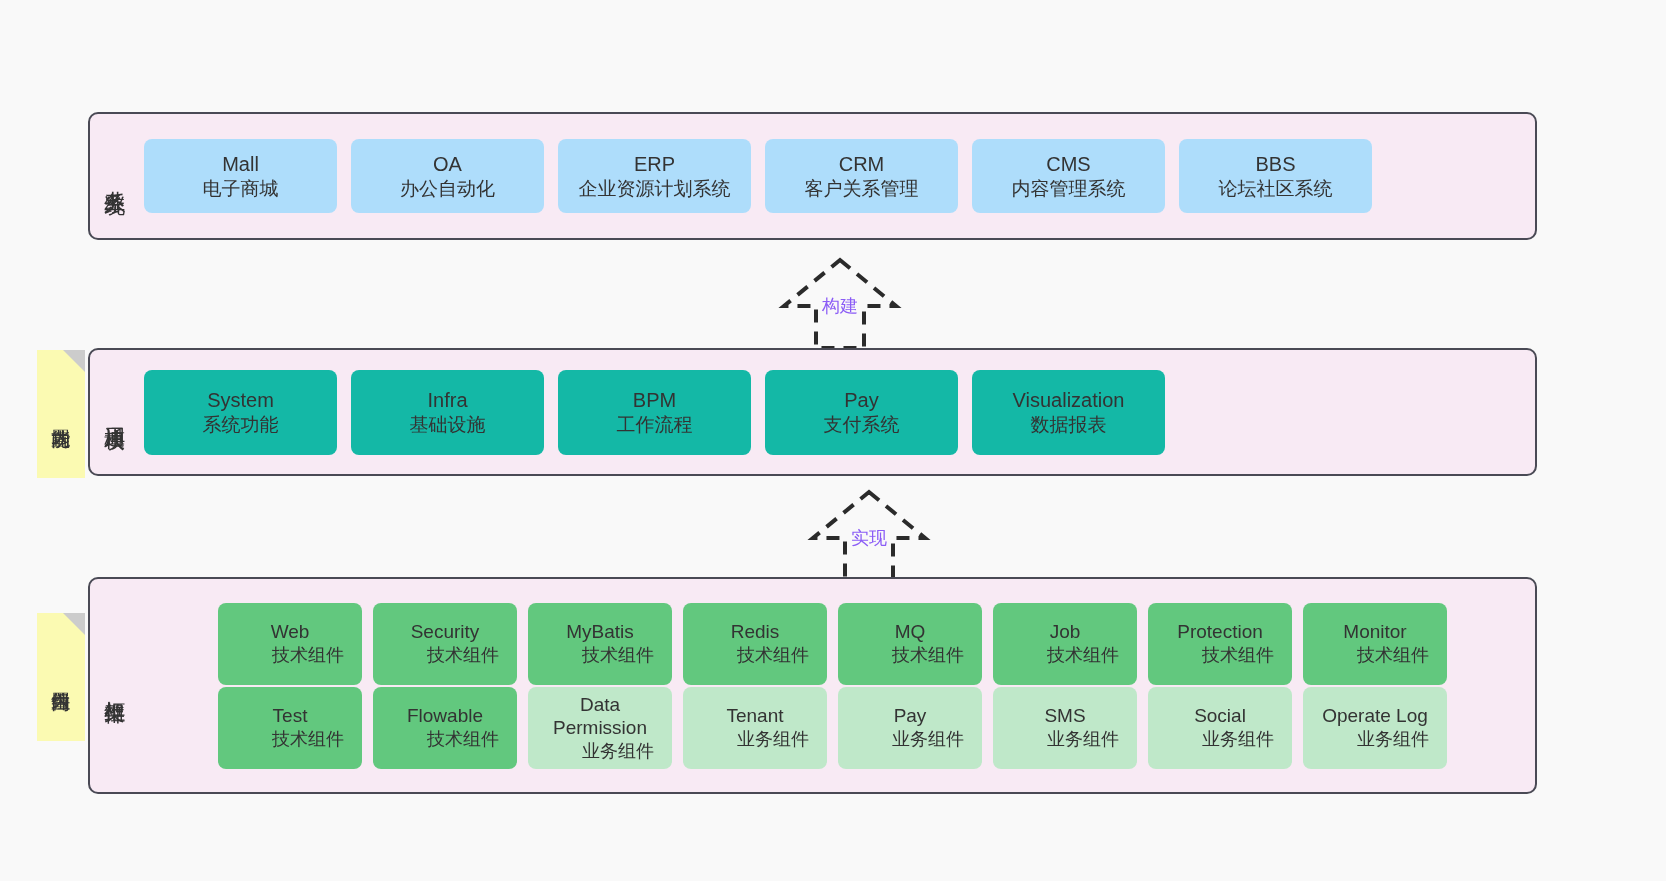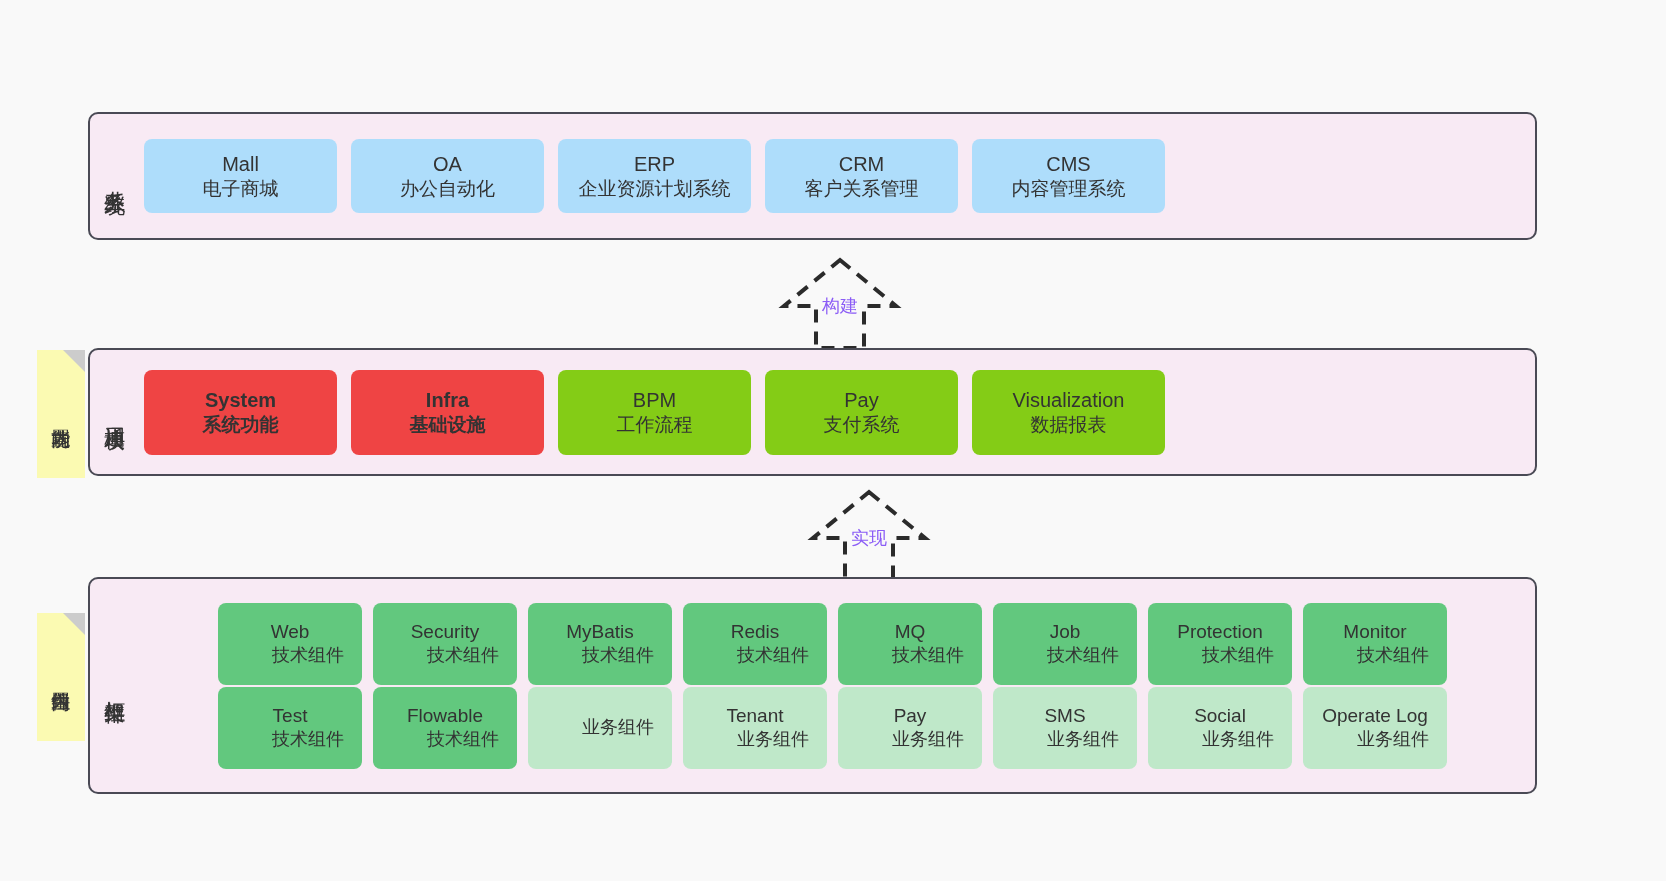--- a/index.html
+++ b/index.html
@@ -63,22 +63,22 @@
     justify-content: center;
     text-align: center;
     line-height: 1.25;
     padding: 4px 6px;
     color: #333333;
   }
   .card .t1 { font-size: 20px; }
   .card .t2 { font-size: 19px; }
 
   .card.blue        { background: #aeddfb; }
-  .card.red-strong  { background: #ef4444; font-weight: bold; }
-  .card.red-light   { background: #84cc16; }
+  .card.red-strong  { background: #14b8a6; }
+  .card.red-light   { background: #14b8a6; }
   .card.green-strong{ background: #62c87e; }
   .card.green-light { background: #bfe8c9; }
 
   
   #layer-business {
     left: 88px;  top: 112px;  width: 1449px;  height: 128px;
   }
   #layer-business .layer-body { gap: 14px; }
   #layer-business .card { width: 193px; height: 74px; }
 
@@ -176,20 +176,24 @@
       <span class="t2">企业资源计划系统</span>
     </div>
     <div class="card blue">
       <span class="t1">CRM</span>
       <span class="t2">客户关系管理</span>
     </div>
     <div class="card blue">
       <span class="t1">CMS</span>
       <span class="t2">内容管理系统</span>
     </div>
+    <div class="card blue">
+      <span class="t1">BBS</span>
+      <span class="t2">论坛社区系统</span>
+    </div>
   </div>
 </div>
 
 <div class="gen-arrow" id="arrow-build">
   <svg viewBox="0 0 160 95" xmlns="http://www.w3.org/2000/svg">
     <path d="M80 4 L136 50 L104 50 L104 92 L56 92 L56 50 L24 50 Z" fill="none" stroke="#2b2b2b" stroke-width="4" stroke-dasharray="13 9" stroke-linejoin="miter"></path>
   </svg>
   <span class="gen-label">构建</span>
 </div>
 
@@ -268,20 +272,21 @@
     <div class="grid-row">
       <div class="card green-strong">
         <span class="t1">Test</span>
         <span class="t2">技术组件</span>
       </div>
       <div class="card green-strong">
         <span class="t1">Flowable</span>
         <span class="t2">技术组件</span>
       </div>
       <div class="card green-light">
+        <span class="t1">Data Permission</span>
         <span class="t2">业务组件</span>
       </div>
       <div class="card green-light">
         <span class="t1">Tenant</span>
         <span class="t2">业务组件</span>
       </div>
       <div class="card green-light">
         <span class="t1">Pay</span>
         <span class="t2">业务组件</span>
       </div>

